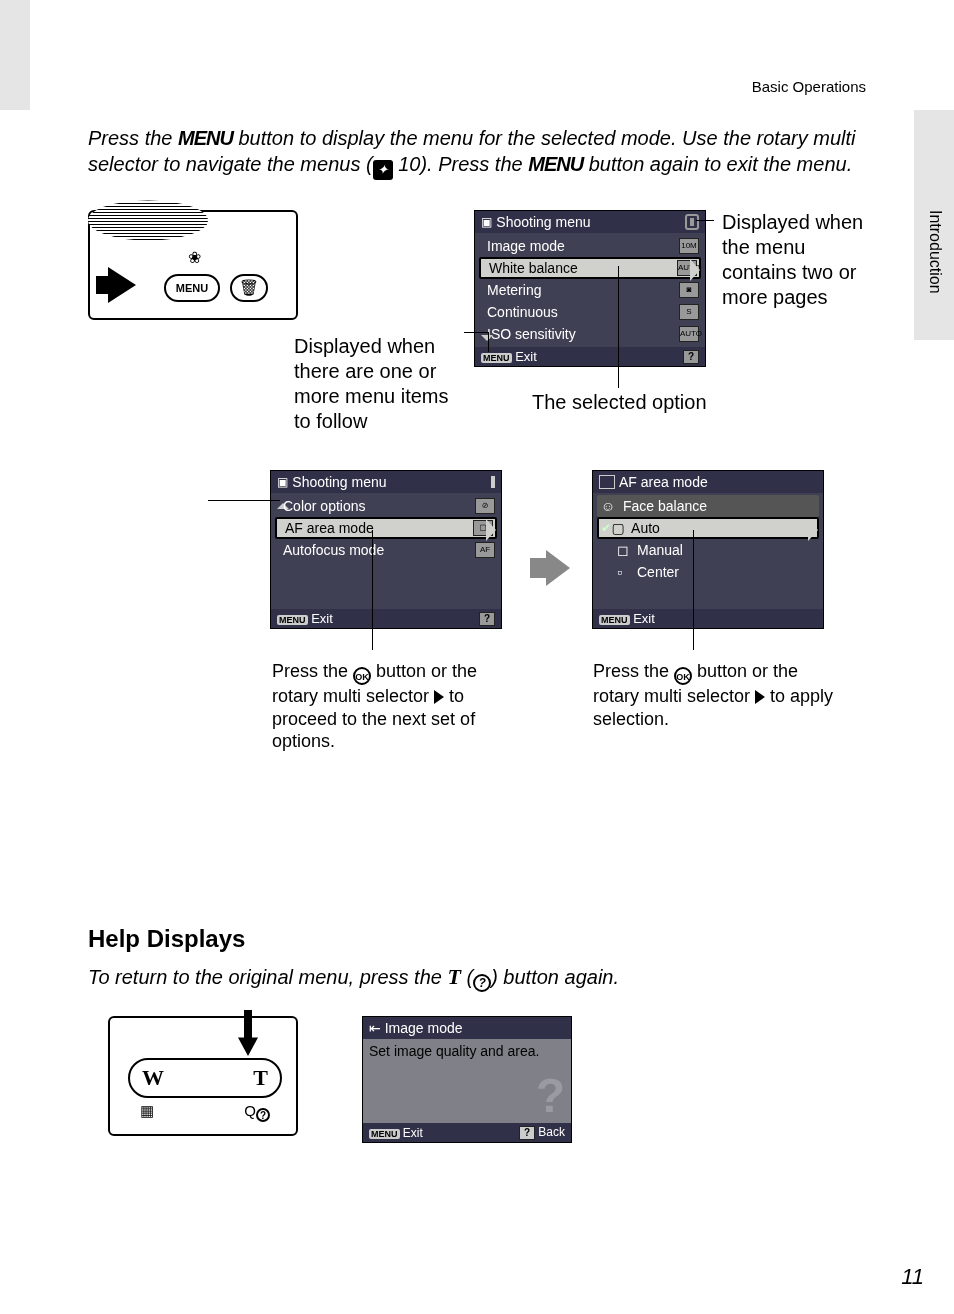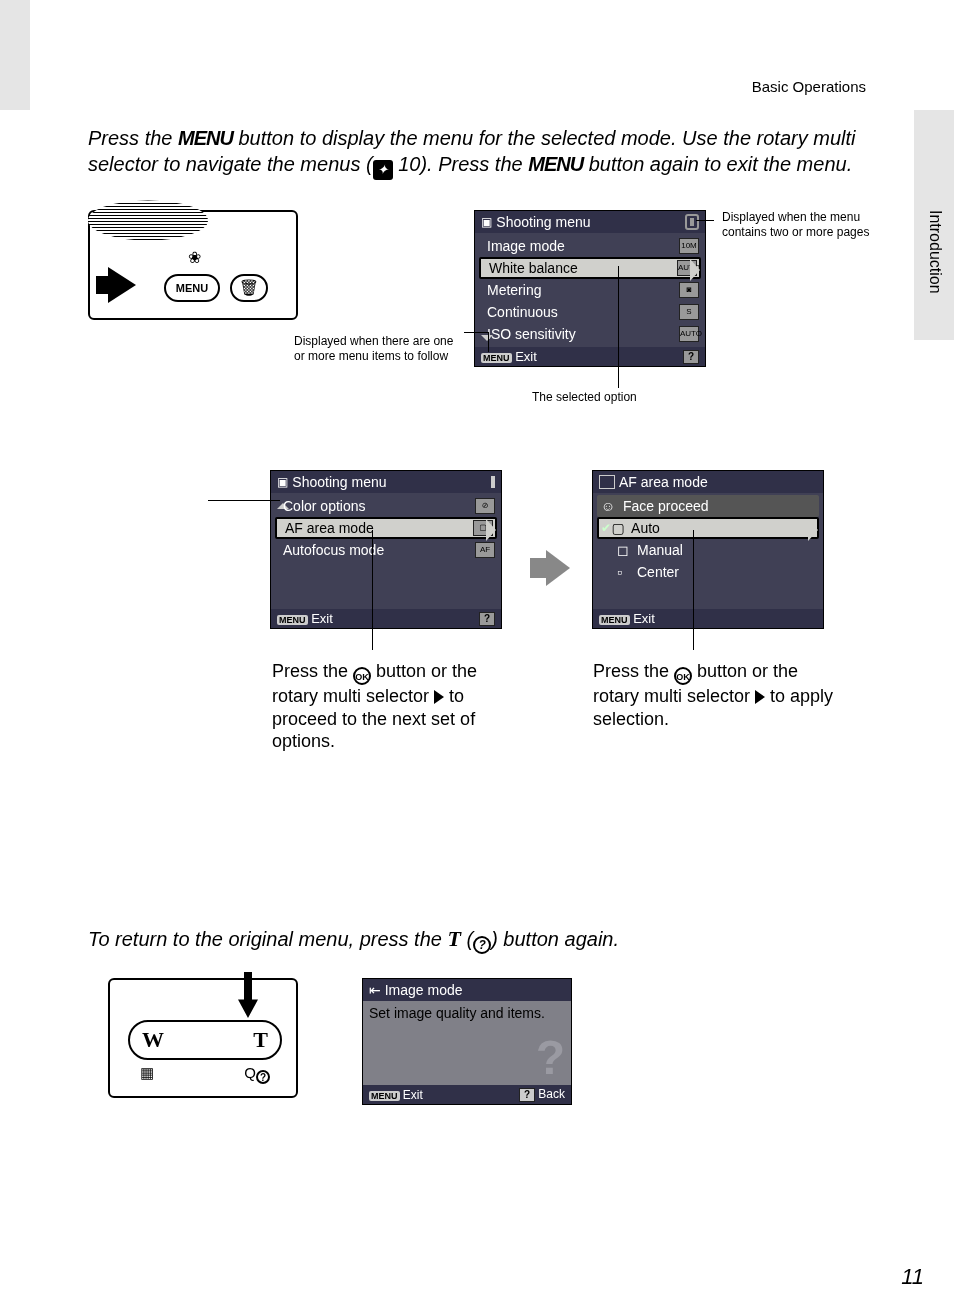--- a/index.html
+++ b/index.html
@@ -228,21 +228,21 @@
   .scroll-arrow-up, .scroll-arrow-down {
     width:0;height:0;
     border-left:6px solid transparent;
     border-right:6px solid transparent;
     margin:0 auto;
   }
   .scroll-arrow-up{border-bottom:6px solid #ccc;}
   .scroll-arrow-down{border-top:6px solid #ccc; position:relative; top:4px;}
   .callout {
     position: absolute;
-    font-size: 12px;
+    font-size: 20px;
     line-height: 1.25;
     max-width: 210px;
   }
   .line {
     position: absolute;
     background: #000;
   }
   .instr {
     position: absolute;
     font-size: 18px;
@@ -505,21 +505,21 @@
     <div class="big-arrow"></div>
 
     <div class="panel" style="left:504px;top:260px;">
       <div class="panel-header" style="background:#303048">
         <span class="af-icon"></span>
         <span>AF area mode</span>
       </div>
       <div class="panel-body" style="height:116px">
         <div class="row" style="background:#555;justify-content:flex-start">
             <span style="width:18px;text-align:center">☺</span>
-            <span class="lbl">Face proceed</span>
+            <span class="lbl">Face balance</span>
           </div>
         <div class="row sel">
             <span class="check">✔</span>
             <span style="width:14px;text-align:center">▢</span>
             <span class="lbl">Auto</span>
           </div>
         <div class="row">
             <span style="width:18px"></span>
             <span style="width:14px">◻</span>
             <span class="lbl">Manual</span>
@@ -542,20 +542,21 @@
     </div>
 
     <div class="line" style="left:605px;top:320px;width:1px;height:120px;"></div>
     <div class="instr" style="left:505px;top:450px;">
       <span>Press the </span><span class="ok-icon">OK</span><span> button or the rotary multi selector </span><span class="tri-icon"></span><span> to apply selection.</span>
     </div>
   </div>
 </div>
 
 <div class="help-section">
+  <h2>Help Displays</h2>
   <p class="body-text">
     <span>To return to the original menu, press the </span><b style="font-family:serif;font-size:22px">T</b><span> (</span><span class="q-circle">?</span><span>) button again.</span>
   </p>
 
   <div class="help-figs">
     <div class="zoom-illus">
       <div class="down-arrow"></div>
       <div class="zoom-inner">
         <span>W</span>
         <span>T</span>
@@ -565,21 +566,21 @@
         <span>Q<span class="q-circle" style="width:14px;height:14px;font-size:10px;line-height:11px">?</span></span>
       </div>
     </div>
 
     <div class="help-panel">
       <div class="hp-header">
         <span>⇤</span>
         <span>Image mode</span>
       </div>
       <div class="hp-body">
-        <span>Set image quality and items.</span>
+        <span>Set image quality and area.</span>
         <span class="qmark">?</span>
       </div>
       <div class="hp-footer">
         <span><span class="menu-word-small">MENU</span> <span>Exit</span></span>
         <span><span class="help-icon" style="background:#ccc">?</span> <span>Back</span></span>
       </div>
     </div>
   </div>
 </div>
 

